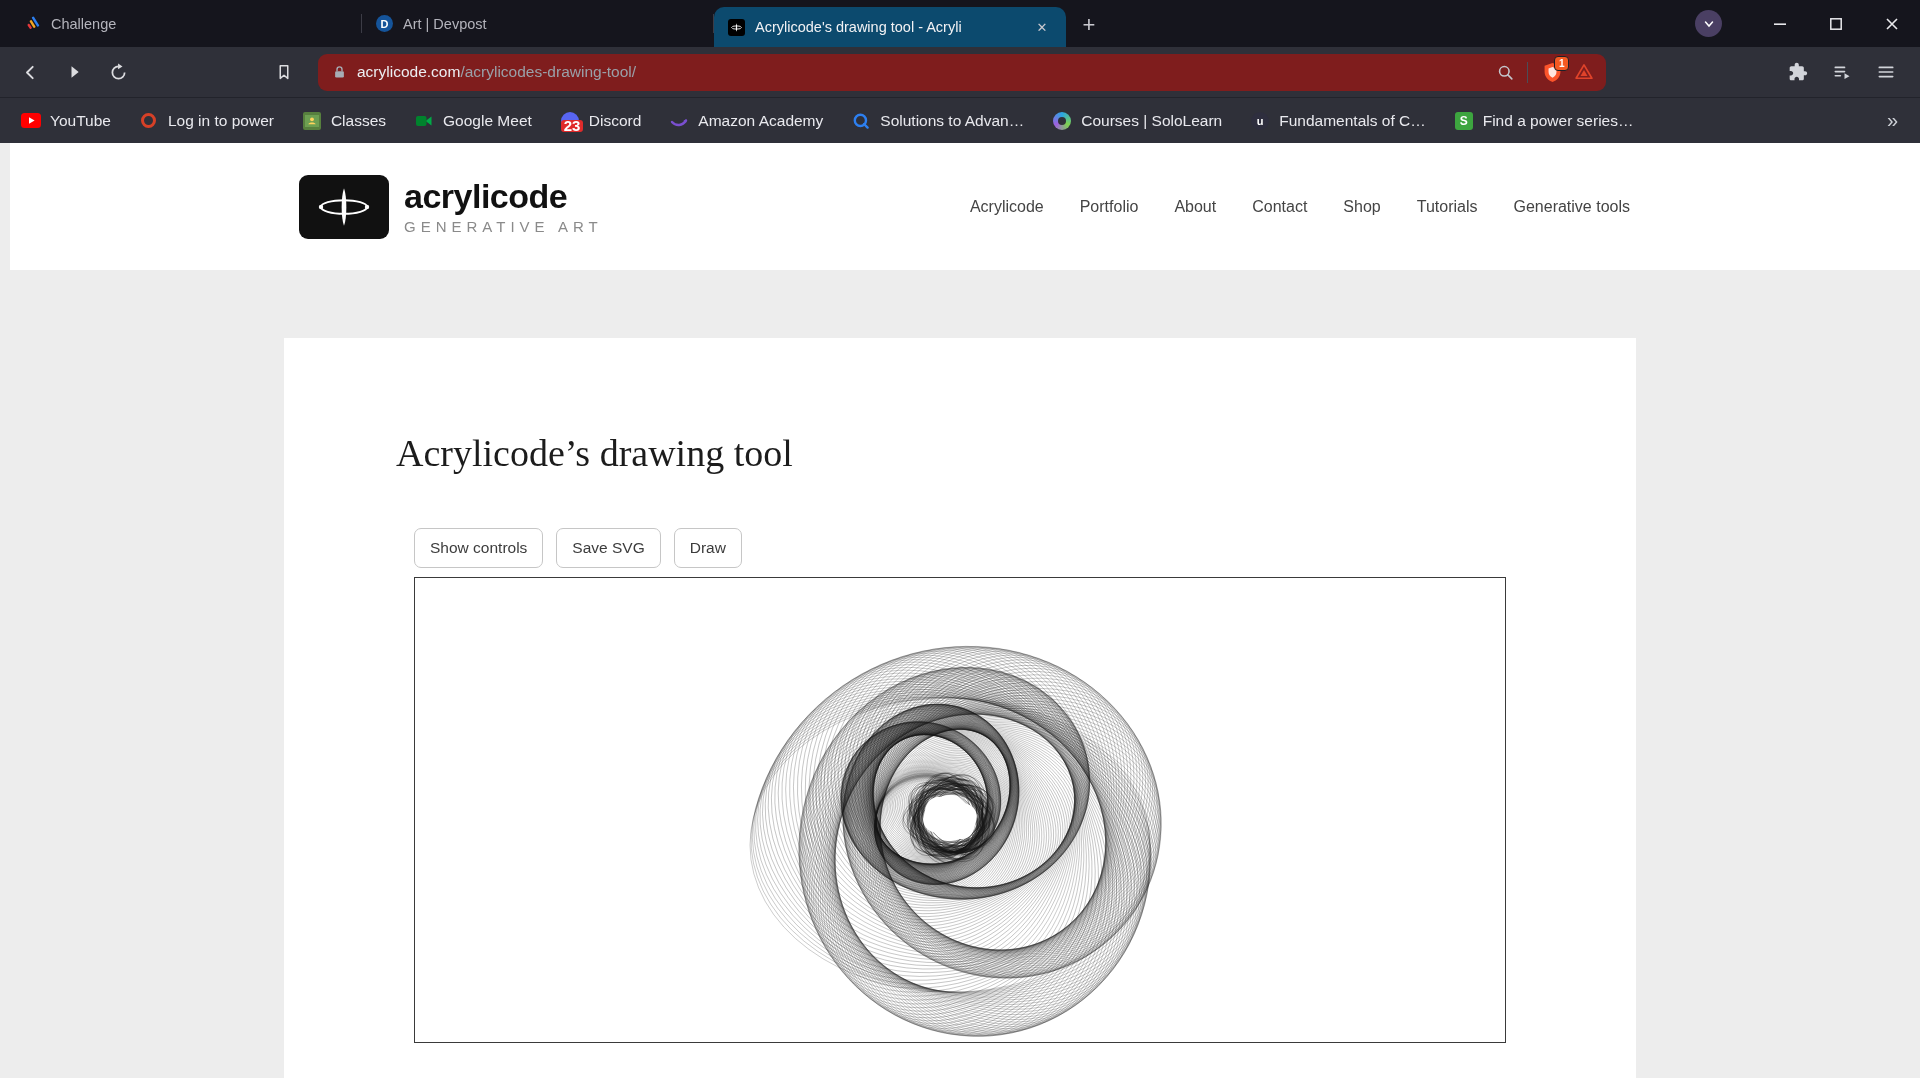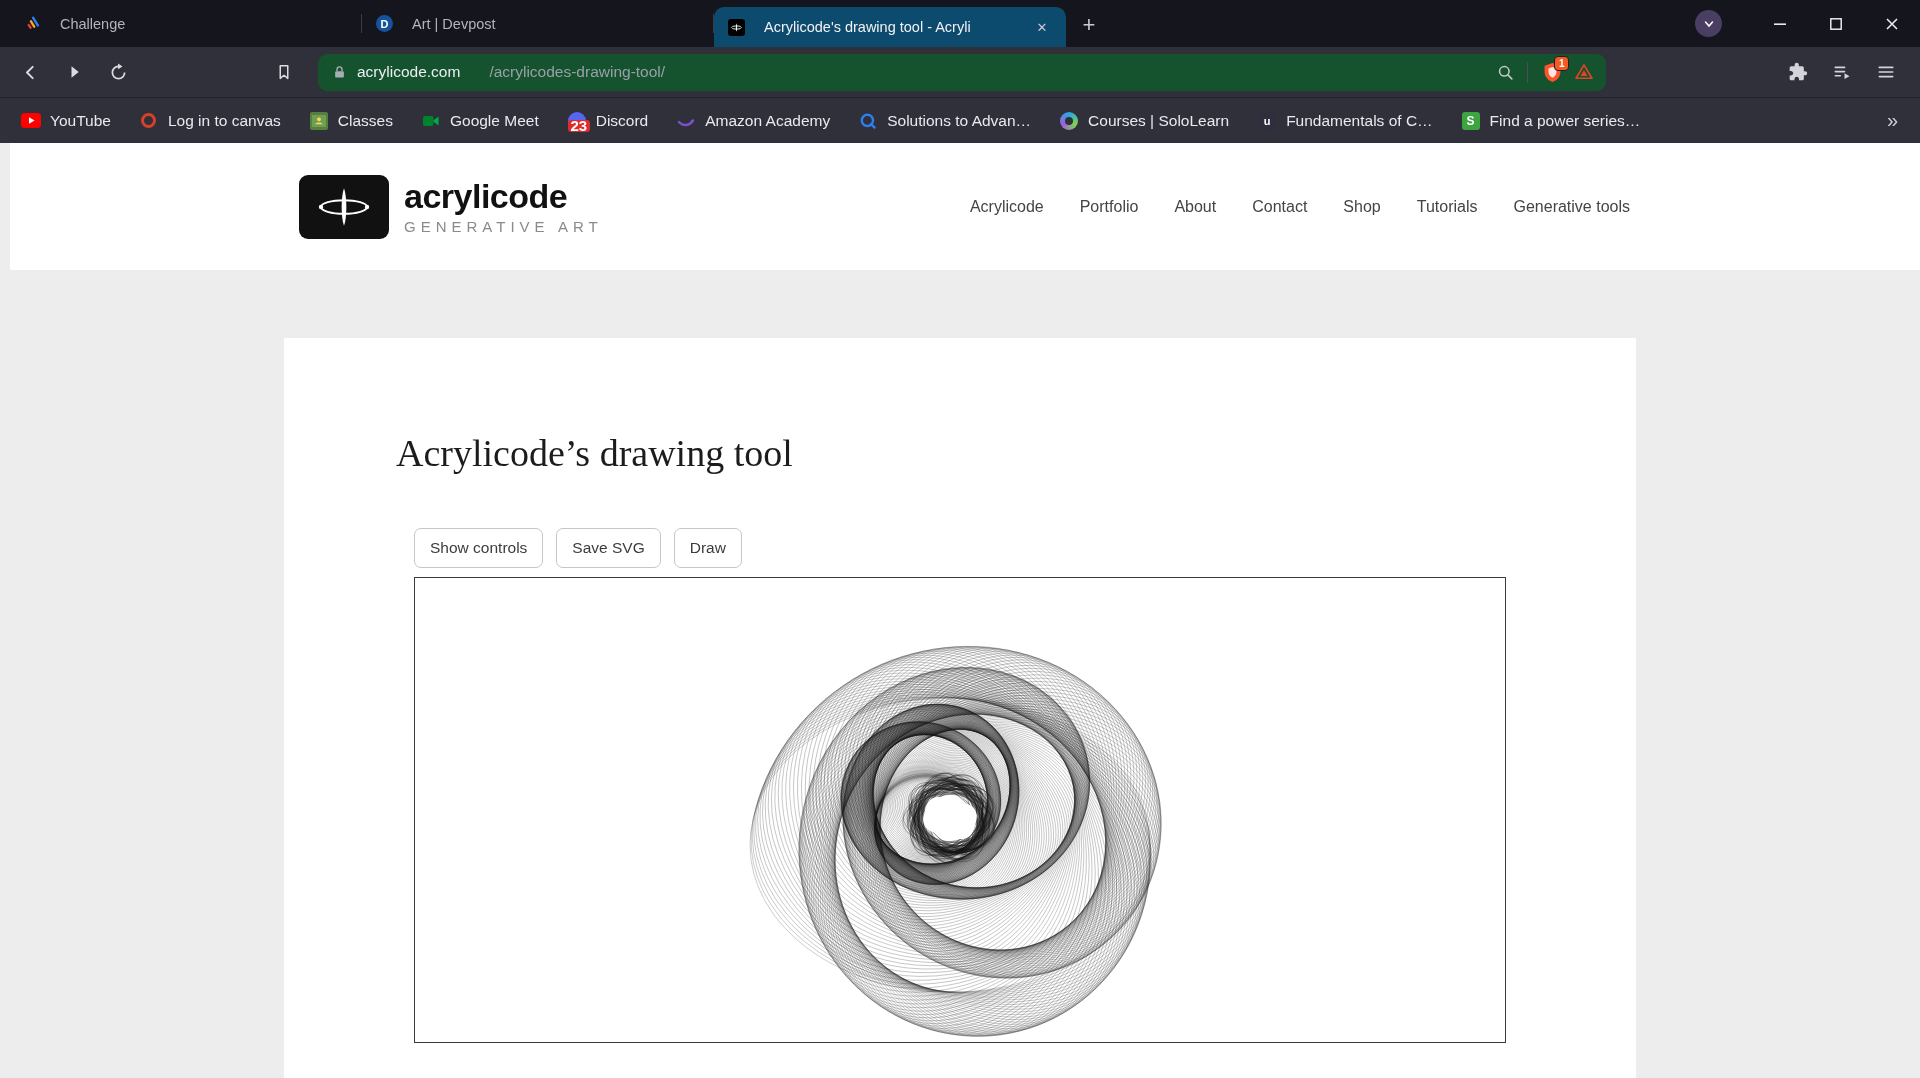--- a/index.html
+++ b/index.html
@@ -2,21 +2,21 @@
 <html><head>
 <meta charset="utf-8">
 <style>
   * { margin:0; padding:0; box-sizing:border-box; }
   html,body { width:1920px; height:1078px; overflow:hidden; background:#ededed;
               font-family:"Liberation Sans", sans-serif; }
 
   
   .tabstrip { position:absolute; top:0; left:0; width:100%; height:47px;
               background:#15151d; display:flex; align-items:flex-end; padding-left:10px; }
-  .tab { width:352px; height:47px; display:flex; align-items:center; gap:19px;
+  .tab { width:352px; height:47px; display:flex; align-items:center; gap:10px;
          padding:0 14px; color:#b4b4bc; font-size:14.5px; position:relative; }
   .tab .ttl { flex:1; overflow:hidden; white-space:nowrap; }
   .tab.inactive::after { content:""; position:absolute; right:0; top:14px; height:19px;
                          width:1px; background:#3c3c46; }
   .tab.active { background:#0c4a6e; color:#f2f2f4; height:40px;
                 border-radius:10px 10px 0 0; }
   .tab-close { margin-left:auto; width:20px; height:20px; display:flex; align-items:center;
                justify-content:center; color:#c9c9cf; font-size:13px; border-radius:4px; }
   .newtab { width:30px; height:30px; margin:0 0 7px 8px; display:flex; align-items:center;
             justify-content:center; color:#c9c9cf; font-size:22px; border-radius:6px; }
@@ -28,25 +28,25 @@
   .win-zone { position:absolute; right:0; top:0; height:47px; display:flex; align-items:center; }
   .media-circle { width:27px; height:27px; border-radius:50%; background:#4a3f63; display:flex;
                   align-items:center; justify-content:center; margin-right:30px; }
   .win-btn { width:56px; height:47px; display:flex; align-items:center; justify-content:center; }
 
   .toolbar { position:absolute; top:47px; left:0; width:100%; height:51px; background:#2f3039;
              border-bottom:1px solid #22232b; display:flex; align-items:center; padding:0 8px; }
   .nav-btn { width:44px; height:40px; display:flex; align-items:center; justify-content:center;
              border-radius:6px; flex:0 0 auto; }
   .bm-flag { margin-left:122px; }
-  .url-pill { flex:1; height:37px; margin-left:12px; margin-right:170px; background:#14532d;
+  .url-pill { flex:1; height:37px; margin-left:12px; margin-right:170px; background:#7f1d1d;
               border-radius:9px; display:flex; align-items:center; padding:0 12px 0 14px;
               font-size:15.5px; }
   .url-pill .dom { color:#eceef2; margin-left:10px; }
-  .url-pill .pth { color:#9aa0a8;margin-left:29px; }
+  .url-pill .pth { color:#9aa0a8; }
   .url-spacer { flex:1; }
   .pill-sep { width:1px; height:21px; background:#4c4d57; margin:0 12px; }
   .shield-wrap { position:relative; width:24px; height:24px; display:flex; align-items:center;
                  justify-content:center; margin-right:10px; }
   .shield-badge { position:absolute; top:-4px; right:-5px; background:#f55a22; color:#fff;
                   font-size:10px; font-weight:bold; line-height:13px; padding:0 3.5px;
                   border-radius:4px; border:1px solid #1e1f27; }
   .right-icons { display:flex; align-items:center; margin-left:auto; padding-right:4px; }
 
   .bookmarks { position:absolute; top:98px; left:0; width:100%; height:45px; background:#2f3039;
@@ -229,21 +229,21 @@
           <rect width="20" height="15" rx="3.5" fill="#f00"></rect>
           <path d="M8 4.3 L13.6 7.5 L8 10.7 Z" fill="#fff"></path>
         </svg>
     </span>
     <span>YouTube</span>
   </div>
   <div class="bm">
     <span class="bmi">
         <span class="ic-canvas"></span>
       </span>
-    <span>Log in to canvas</span>
+    <span>Log in to power</span>
   </div>
   <div class="bm">
     <span class="bmi">
       <svg width="18" height="18" viewBox="0 0 18 18">
           <rect width="18" height="18" rx="2" fill="#57803e"></rect>
           <rect x="2" y="3" width="14" height="12" fill="#6da052"></rect>
           <circle cx="9" cy="7.3" r="1.9" fill="#ffd35c"></circle>
           <path d="M5.3 12.2 C6 10 12 10 12.7 12.2 Z" fill="#ffd35c"></path>
         </svg>
     </span>

